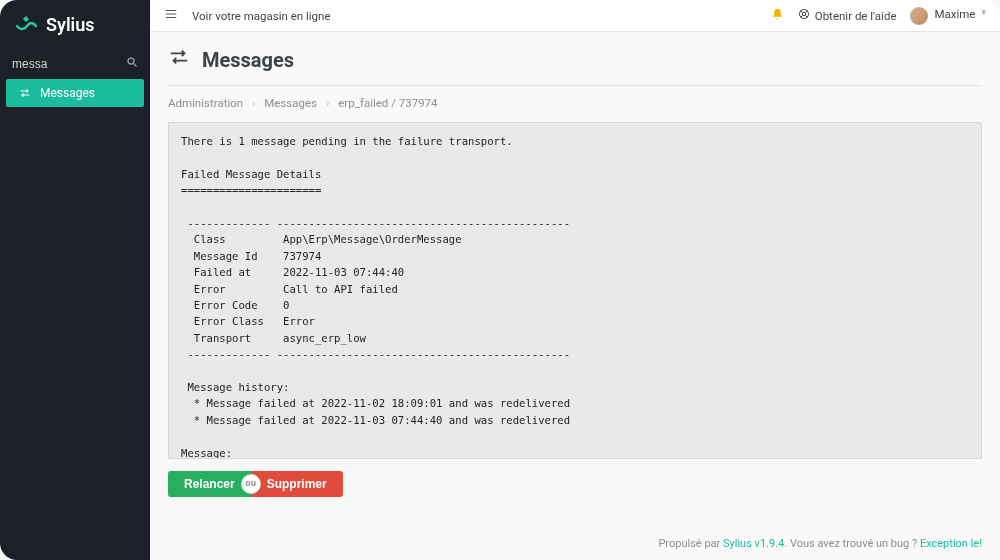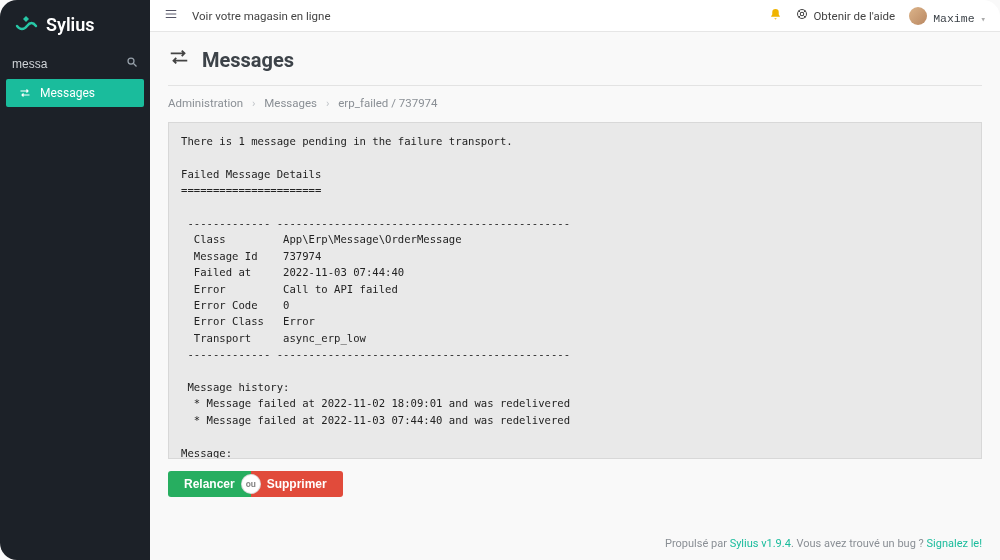--- a/index.html
+++ b/index.html
@@ -22,40 +22,40 @@
   
   .main { flex: 1; display: flex; flex-direction: column; background: #f9f9f9; min-width: 0; }
   .topbar { height: 32px; display: flex; align-items: center; gap: 14px; padding: 0 14px; border-bottom: 1px solid #e6e6e6; background: #fff; font-size: 11.5px; }
   .hamburger { cursor: pointer; color: #556; }
   .tb-link { color: #444; cursor: pointer; }
   .tb-search { display: flex; align-items: center; gap: 6px; color: #aaa; }
   .tb-search input { border: none; outline: none; font-size: 11.5px; color: #777; width: 170px; font-style: italic; }
   .tb-spacer { flex: 1; }
   .bell { color: #f0b400; cursor: pointer; }
   .help { display: flex; align-items: center; gap: 5px; color: #444; cursor: pointer; }
-  .user { display: flex; align-items: flex-end; gap: 6px; cursor: pointer; font-family: Liberation Mono, monospace; }
+  .user { display: flex; align-items: flex-start; gap: 6px; cursor: pointer; }
   .avatar { width: 18px; height: 18px; border-radius: 50%; background: linear-gradient(135deg,#dcb48a,#b98862); display: inline-block; }
   .caret { color: #aaa; font-size: 9px; }
 
   
   .page { flex: 1; padding: 14px 18px 10px; overflow: auto; display: flex; flex-direction: column; }
   .page-title { display: flex; align-items: center; gap: 12px; font-size: 20px; font-weight: 700; color: #3d4349; }
   .page-title .tic { color: #444; }
   .divider { height: 1px; background: #e3e3e3; margin: 12px 0 10px; }
   .crumbs { font-size: 11.5px; color: #8a8f95; margin-bottom: 12px; }
   .crumbs a { color: #8a8f95; text-decoration: none; }
   .crumbs .sep { margin: 0 6px; color: #c0c4c9; }
 
   .pre-block { background: #e9e9e9; border: 1px solid #d8d8d8; padding: 10px 12px; font-family: "Menlo","Consolas",monospace; font-size: 10.6px; line-height: 1.55; color: #222; white-space: pre; height: 350px; overflow: hidden; }
 
   .actions { display: flex; align-items: center; margin-top: 12px; }
   .btn { display: inline-flex; align-items: center; padding: 6px 16px; font-size: 12px; font-weight: 600; color: #fff; border: none; cursor: pointer; }
   .btn.retry { background: #27ae60; border-radius: 3px 0 0 3px; }
   .btn.del { background: #e14b3b; border-radius: 0 3px 3px 0; }
-  .or-pill { background: #fff; color: #888; font-size: 9px; font-weight: 700; width: 18px; height: 18px; border-radius: 50%; display: inline-flex; align-items: center; justify-content: center; margin: 0 -9px; position: relative; z-index: 2; box-shadow: 0 0 0 1px #ddd; }
+  .or-pill { background: #fff; color: #888; font-size: 9px; font-weight: 700; width: 18px; height: 18px; border-radius: 50%; display: inline-flex; align-items: center; justify-content: center; margin: 0 -9px; position: relative; z-index: 2; box-shadow: 0 0 0 1px #ddd; font-family: Liberation Mono, monospace; }
 
   .footer { margin-top: auto; text-align: right; font-size: 11px; color: #8a8f95; padding-top: 40px; }
   .footer a { color: #1abc9c; text-decoration: none; }
   .footer .ver { color: #1abc9c; }
 </style>
 </head>
 <body>
 
 <div class="app">
 
@@ -173,17 +173,17 @@
 
 Error {</pre>
 
       <div class="actions">
         <button class="btn retry">Relancer</button>
         <span class="or-pill">ou</span>
         <button class="btn del">Supprimer</button>
       </div>
 
       <div class="footer">
-        <span>Propulsé par </span><a>Sylius</a><span class="ver"><span> v</span><span>1.9.4</span></span><span>. Vous avez trouvé un bug ? </span><a>Signalez le!</a>
+        <span>Propulsé par </span><a>Sylius</a><span class="ver"><span> v</span><span>1.9.4</span></span><span>. Vous avez trouvé un bug ? </span><a>Exception le!</a>
       </div>
     </div>
   </div>
 </div>
 
 </body></html>

